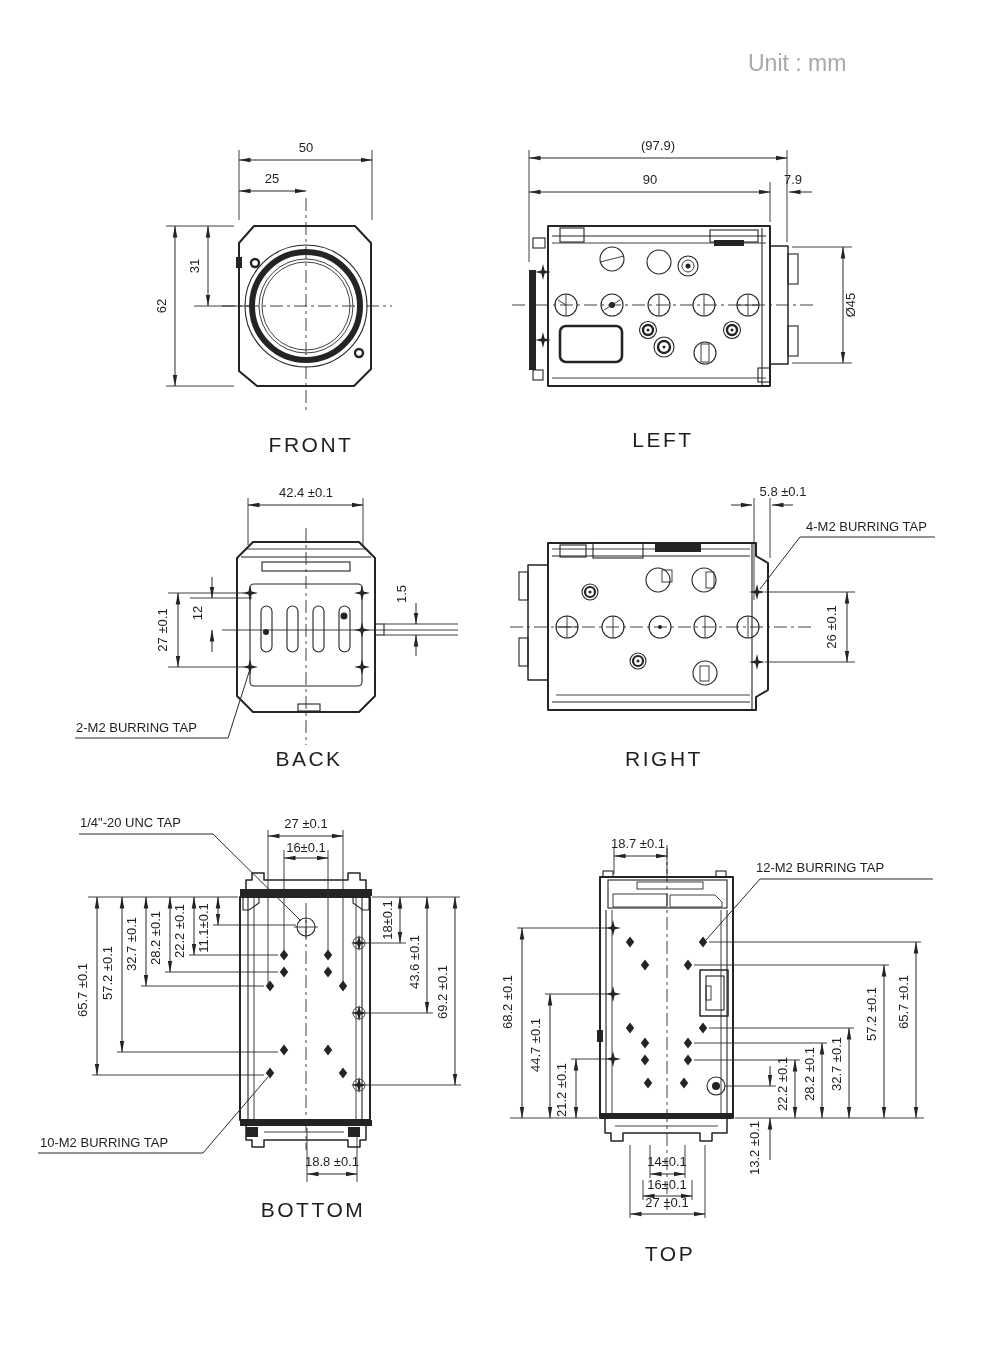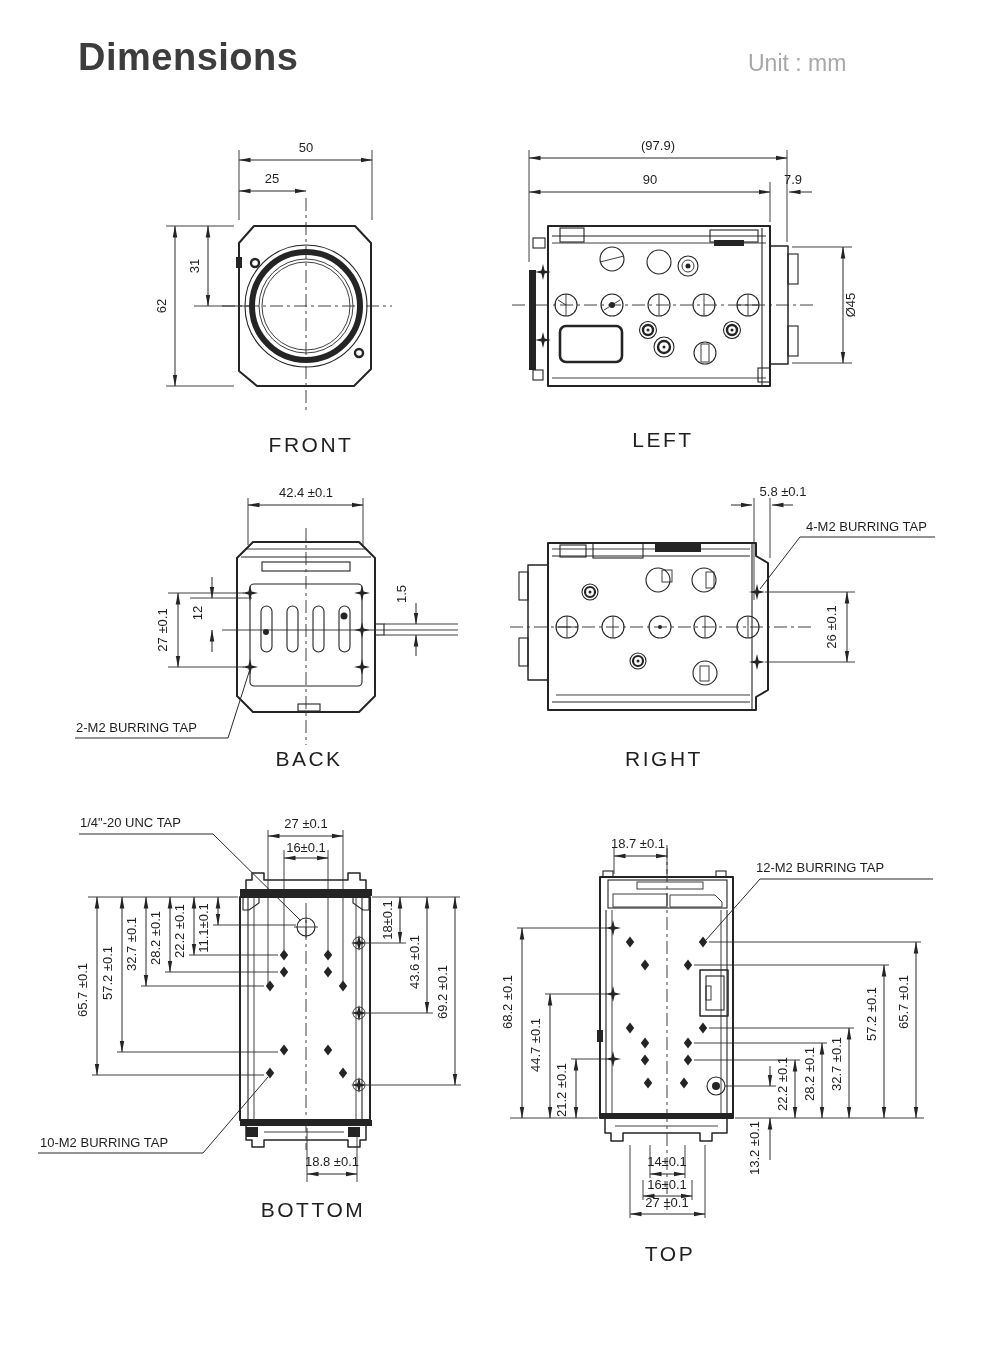--- a/index.html
+++ b/index.html
@@ -18,21 +18,20 @@
   .fl{fill:#242424;stroke:none;}
   text{font-family:"Liberation Sans",sans-serif;fill:#1f1f1f;}
   .dt{font-size:13px;}
   .nt{font-size:13px;}
   .vt{font-size:21px;letter-spacing:2.5px;}
 </style>
 </head>
 <body>
 
 <div class="page">
-  <div class="hdr-title">Dimensions</div>
   <div class="hdr-unit">Unit : mm</div>
 
   <svg width="982" height="1368" viewBox="0 0 982 1368">
     <defs>
       <marker id="ar" markerWidth="12" markerHeight="9" refX="11.5" refY="4.5" orient="auto-start-reverse">
         <path d="M0,2.2 L12,4.5 L0,6.8 Z" fill="#242424"></path>
       </marker>
       <path id="dm" d="M0,-5.5 L4.2,0 L0,5.5 L-4.2,0 Z" fill="#242424"></path>
       <path id="st" d="M0,-8 L1.6,-1.6 L8,0 L1.6,1.6 L0,8 L-1.6,1.6 L-8,0 L-1.6,-1.6 Z" fill="#242424"></path>
     </defs>

